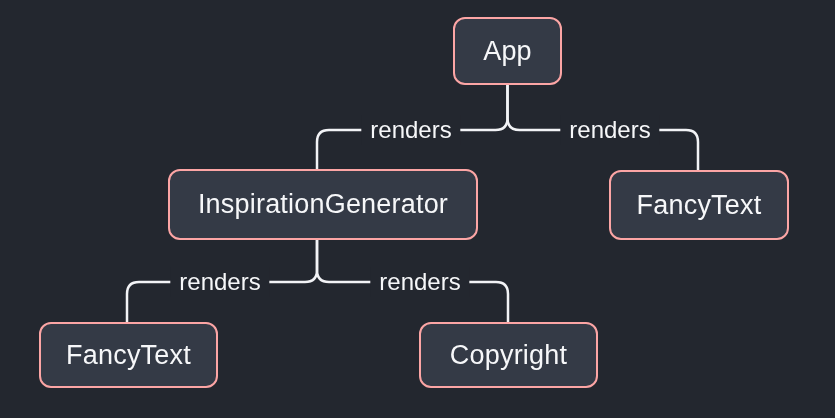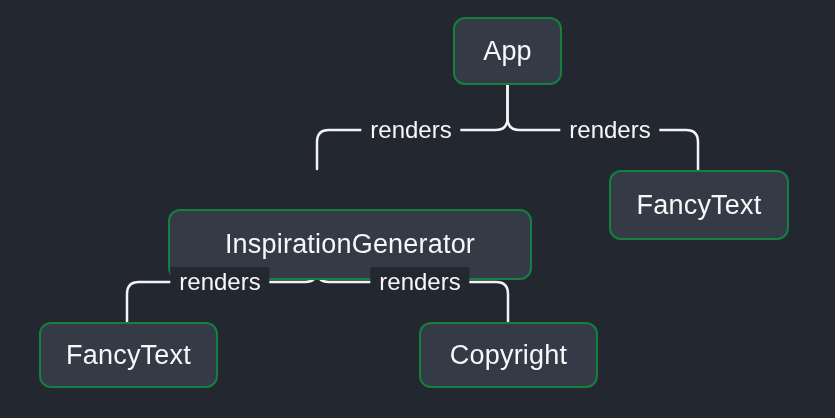--- a/index.html
+++ b/index.html
@@ -26,29 +26,29 @@
     stroke-width: 2.5;
     stroke-linecap: round;
   }
   .node {
     position: absolute;
     box-sizing: border-box;
     display: flex;
     align-items: center;
     justify-content: center;
     background: #343a46;
-    border: 2px solid #15803d;
+    border: 2px solid #fca5a5;
     border-radius: 12px;
     color: #f6f7f9;
     font-size: 27px;
     letter-spacing: 0.2px;
     white-space: nowrap;
   }
   .node-app                  { left: 453px; top: 17px;  width: 109px; height: 68px; }
-  .node-inspiration-generator{ left: 168px; top: 169px; width: 364px; height: 71px; margin-top: 40px; }
+  .node-inspiration-generator{ left: 168px; top: 169px; width: 310px; height: 71px; }
   .node-fancy-text-top       { left: 609px; top: 170px; width: 180px; height: 70px; }
   .node-fancy-text-bottom    { left: 39px;  top: 322px; width: 179px; height: 66px; }
   .node-copyright            { left: 419px; top: 322px; width: 179px; height: 66px; }
   .edge-label {
     position: absolute;
     transform: translate(-50%, -50%);
     background: #23272f;
     color: #f6f7f9;
     font-size: 24px;
     line-height: 1;

